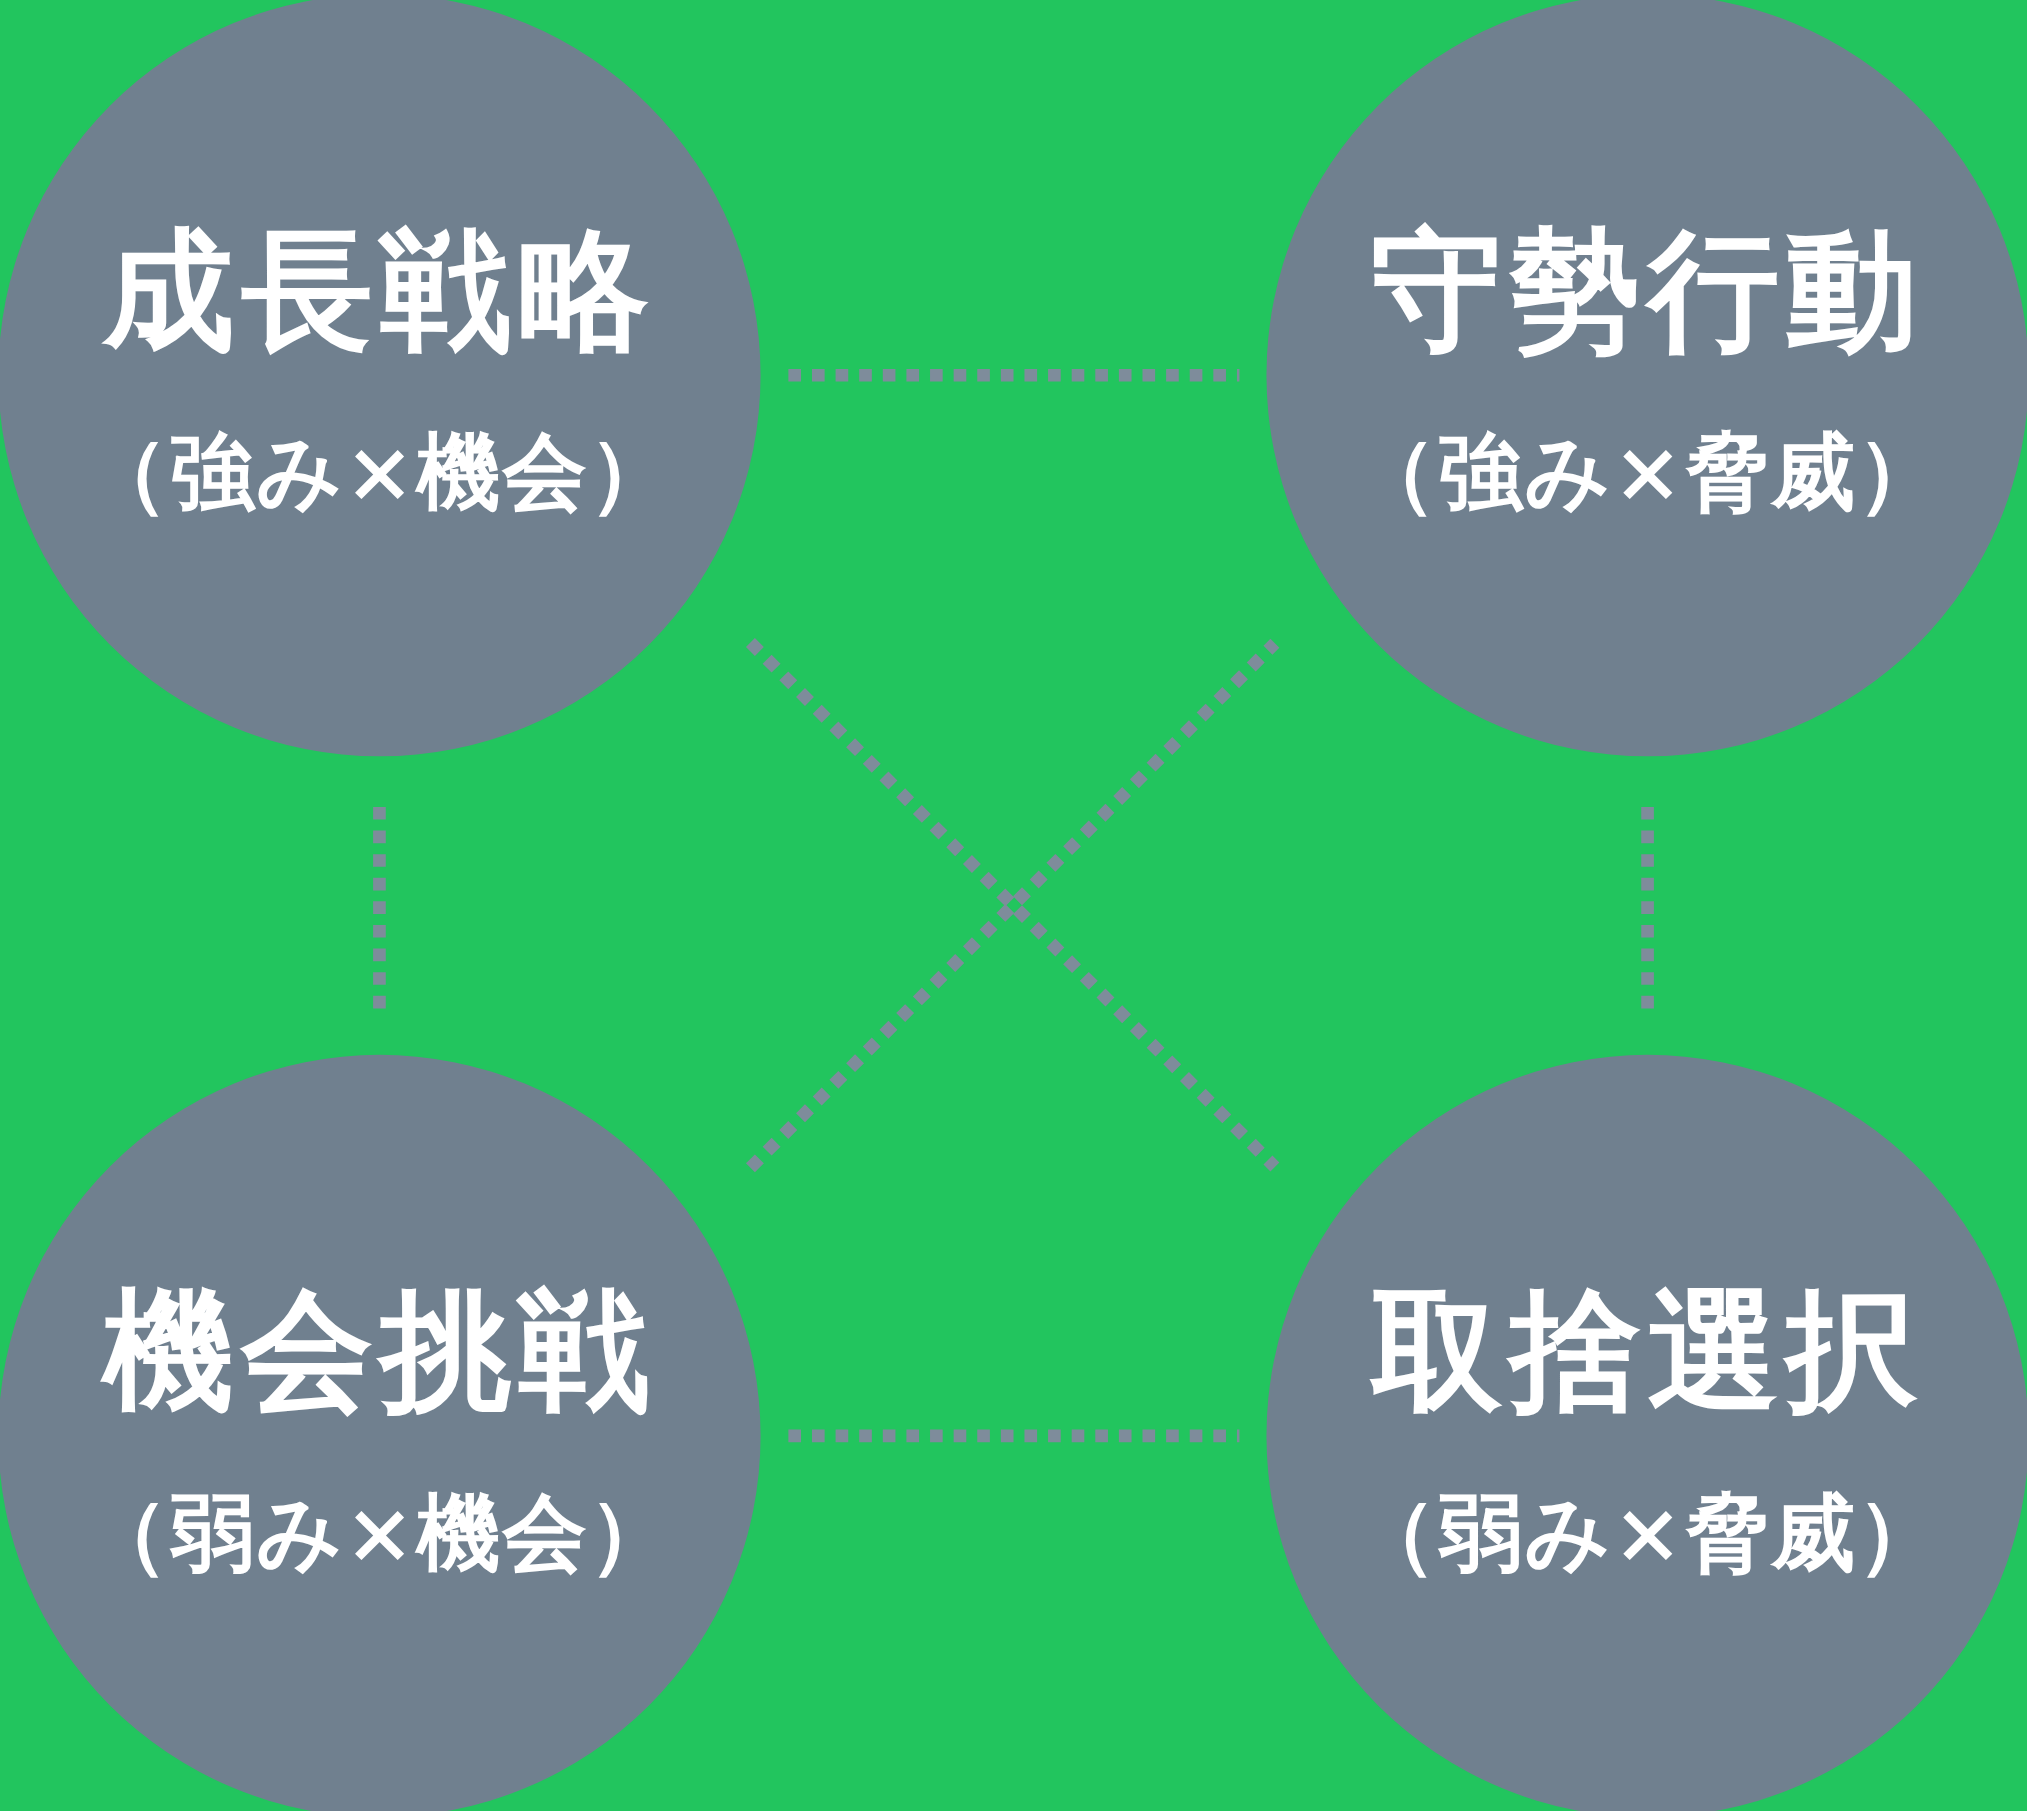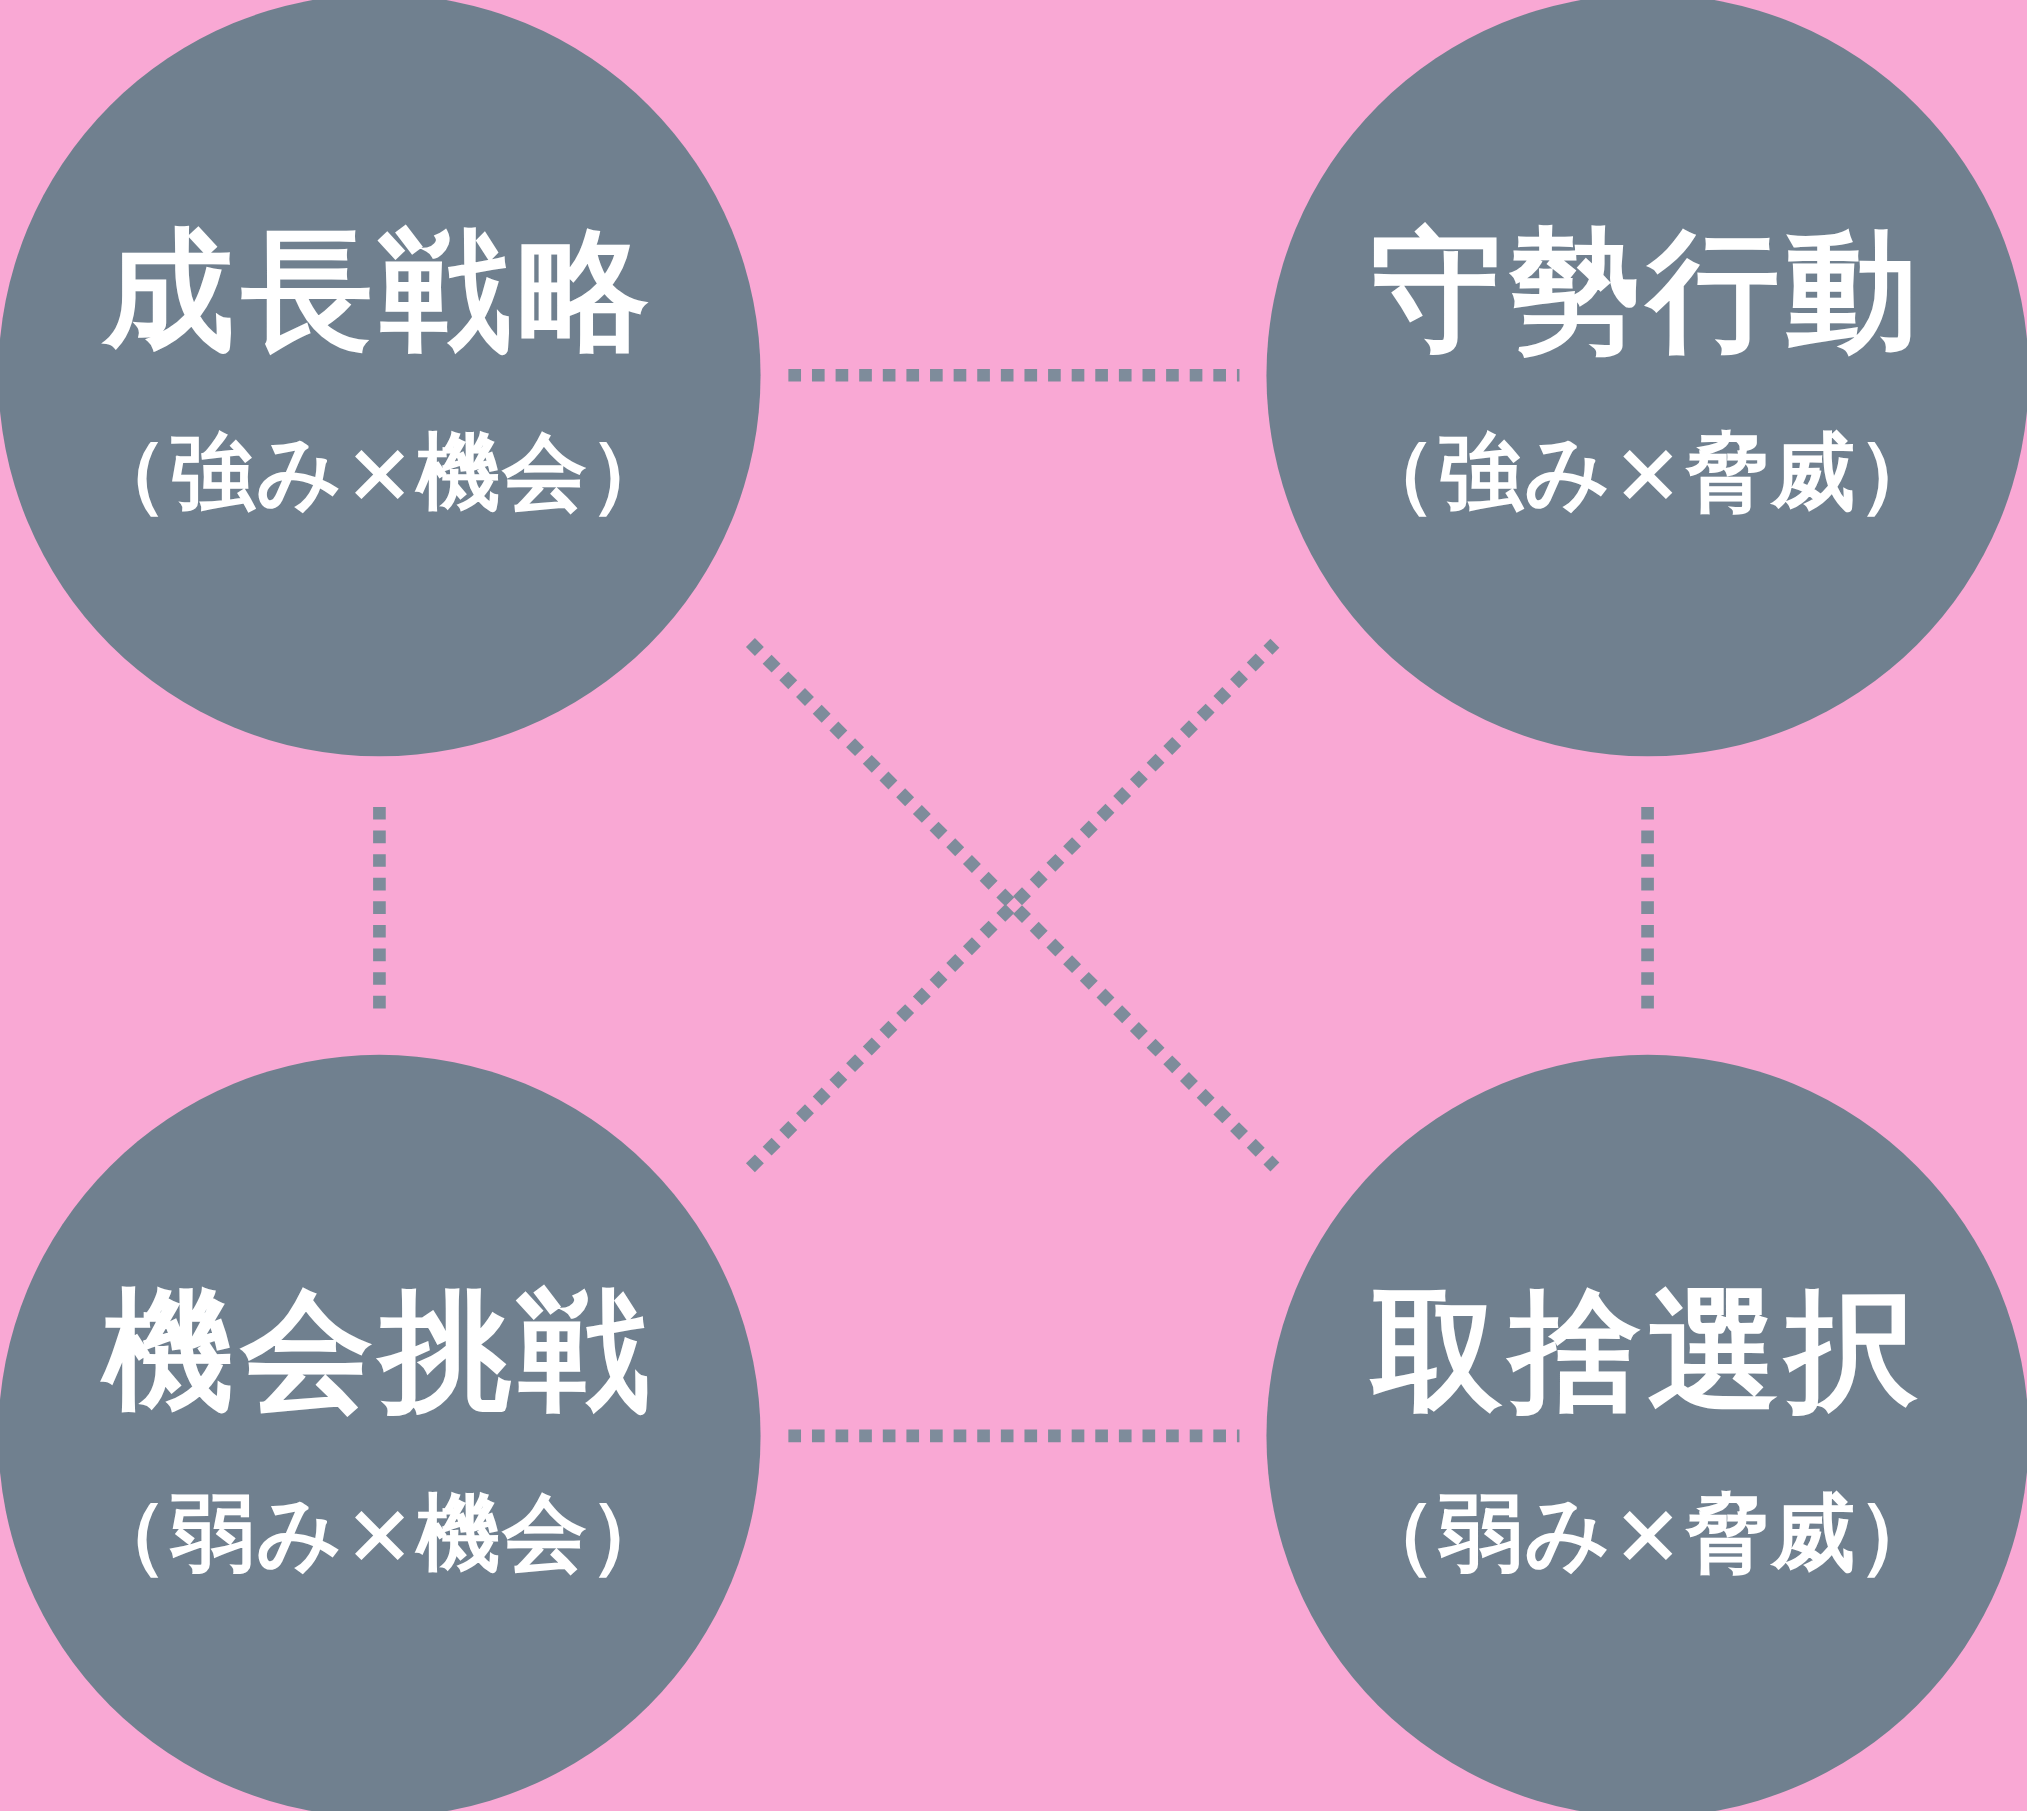--- a/index.html
+++ b/index.html
@@ -5,21 +5,21 @@
   html, body {
     margin: 0;
     padding: 0;
     background: #000000;
   }
   .stage {
     width: 2027px;
     height: 1811px;
     max-width: 100%;
     position: relative;
-    background: #f9a8d4;
+    background: #22c55e;
     overflow: hidden;
   }
   svg.diagram {
     display: block;
     width: 100%;
     height: auto;
   }
   .node-title {
     font-family: "DejaVu Serif", "Liberation Serif", serif;
     font-weight: bold;

